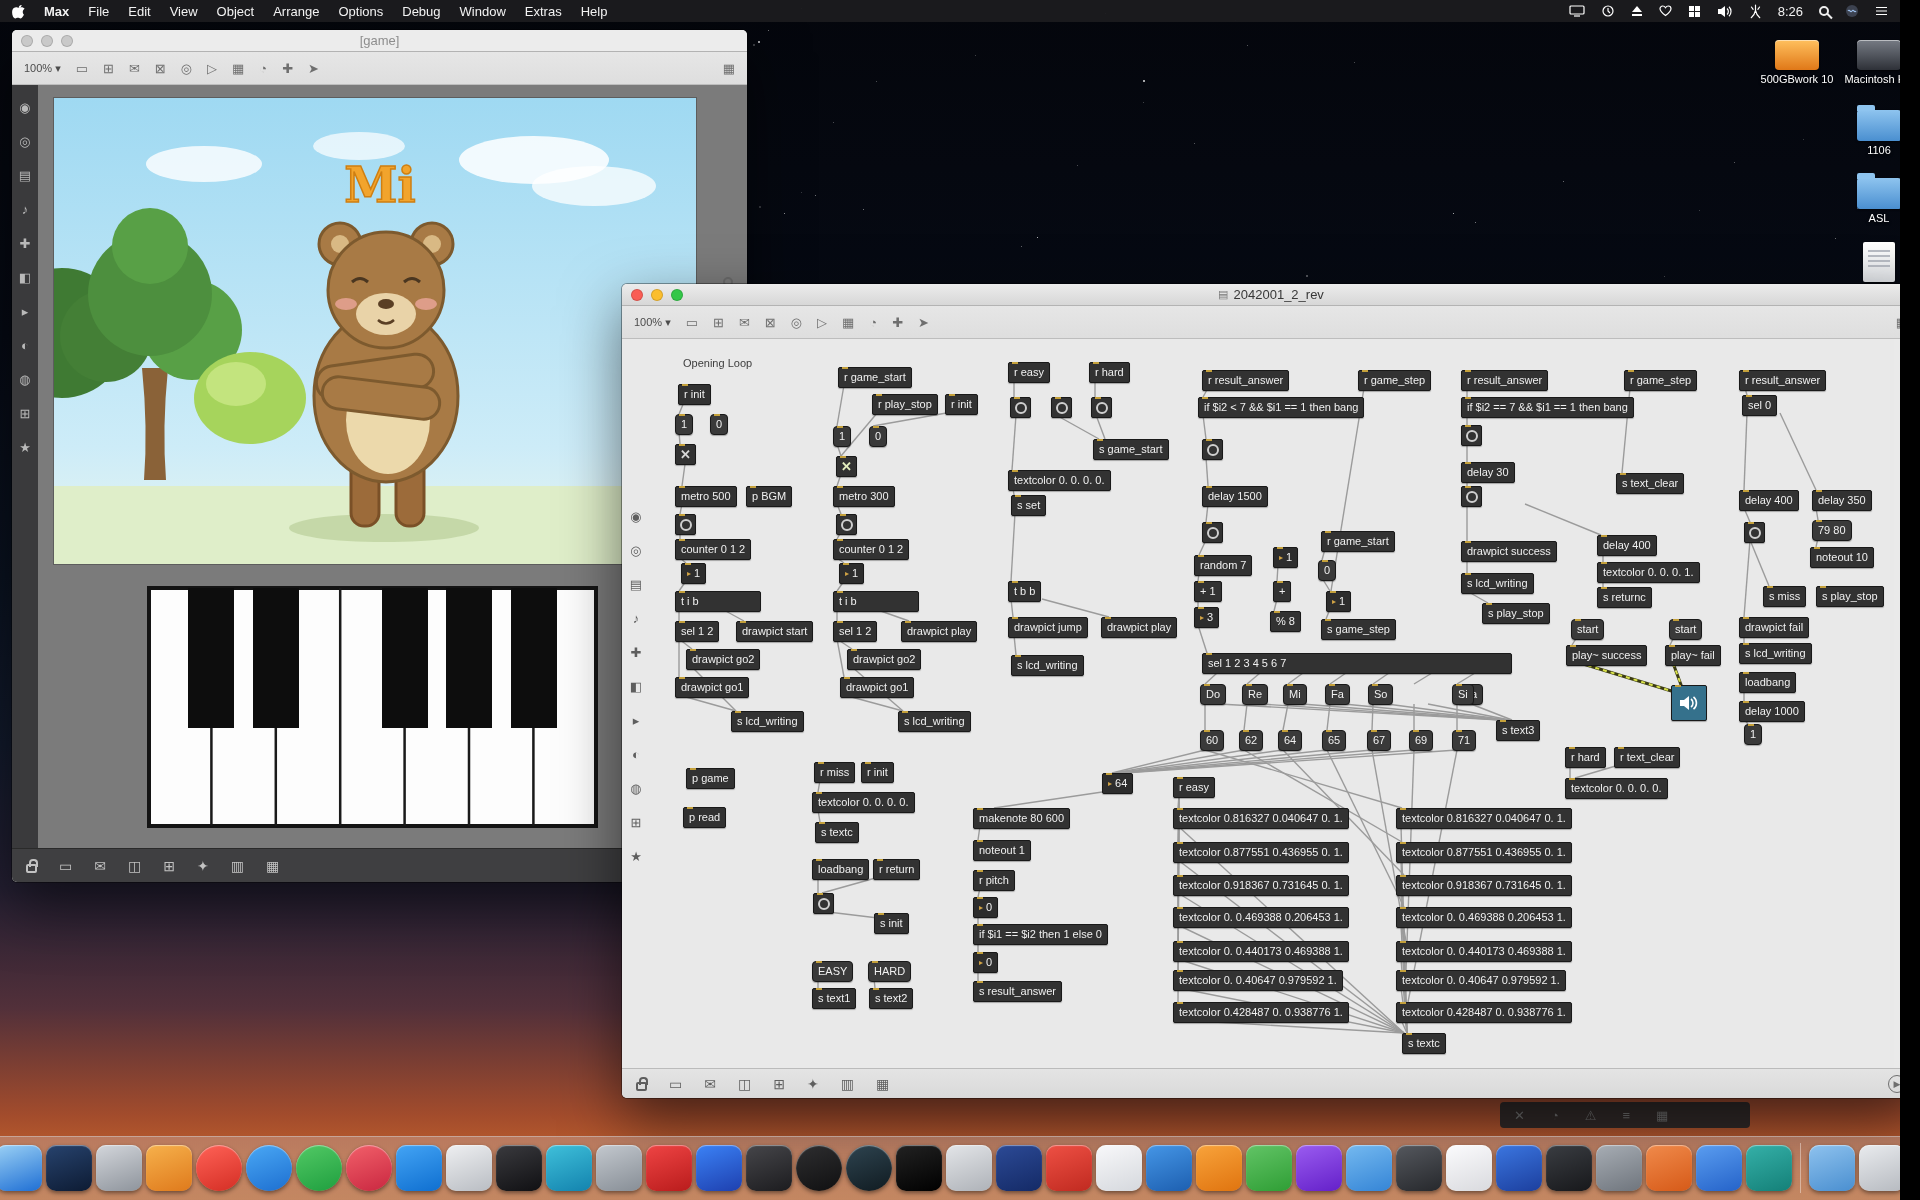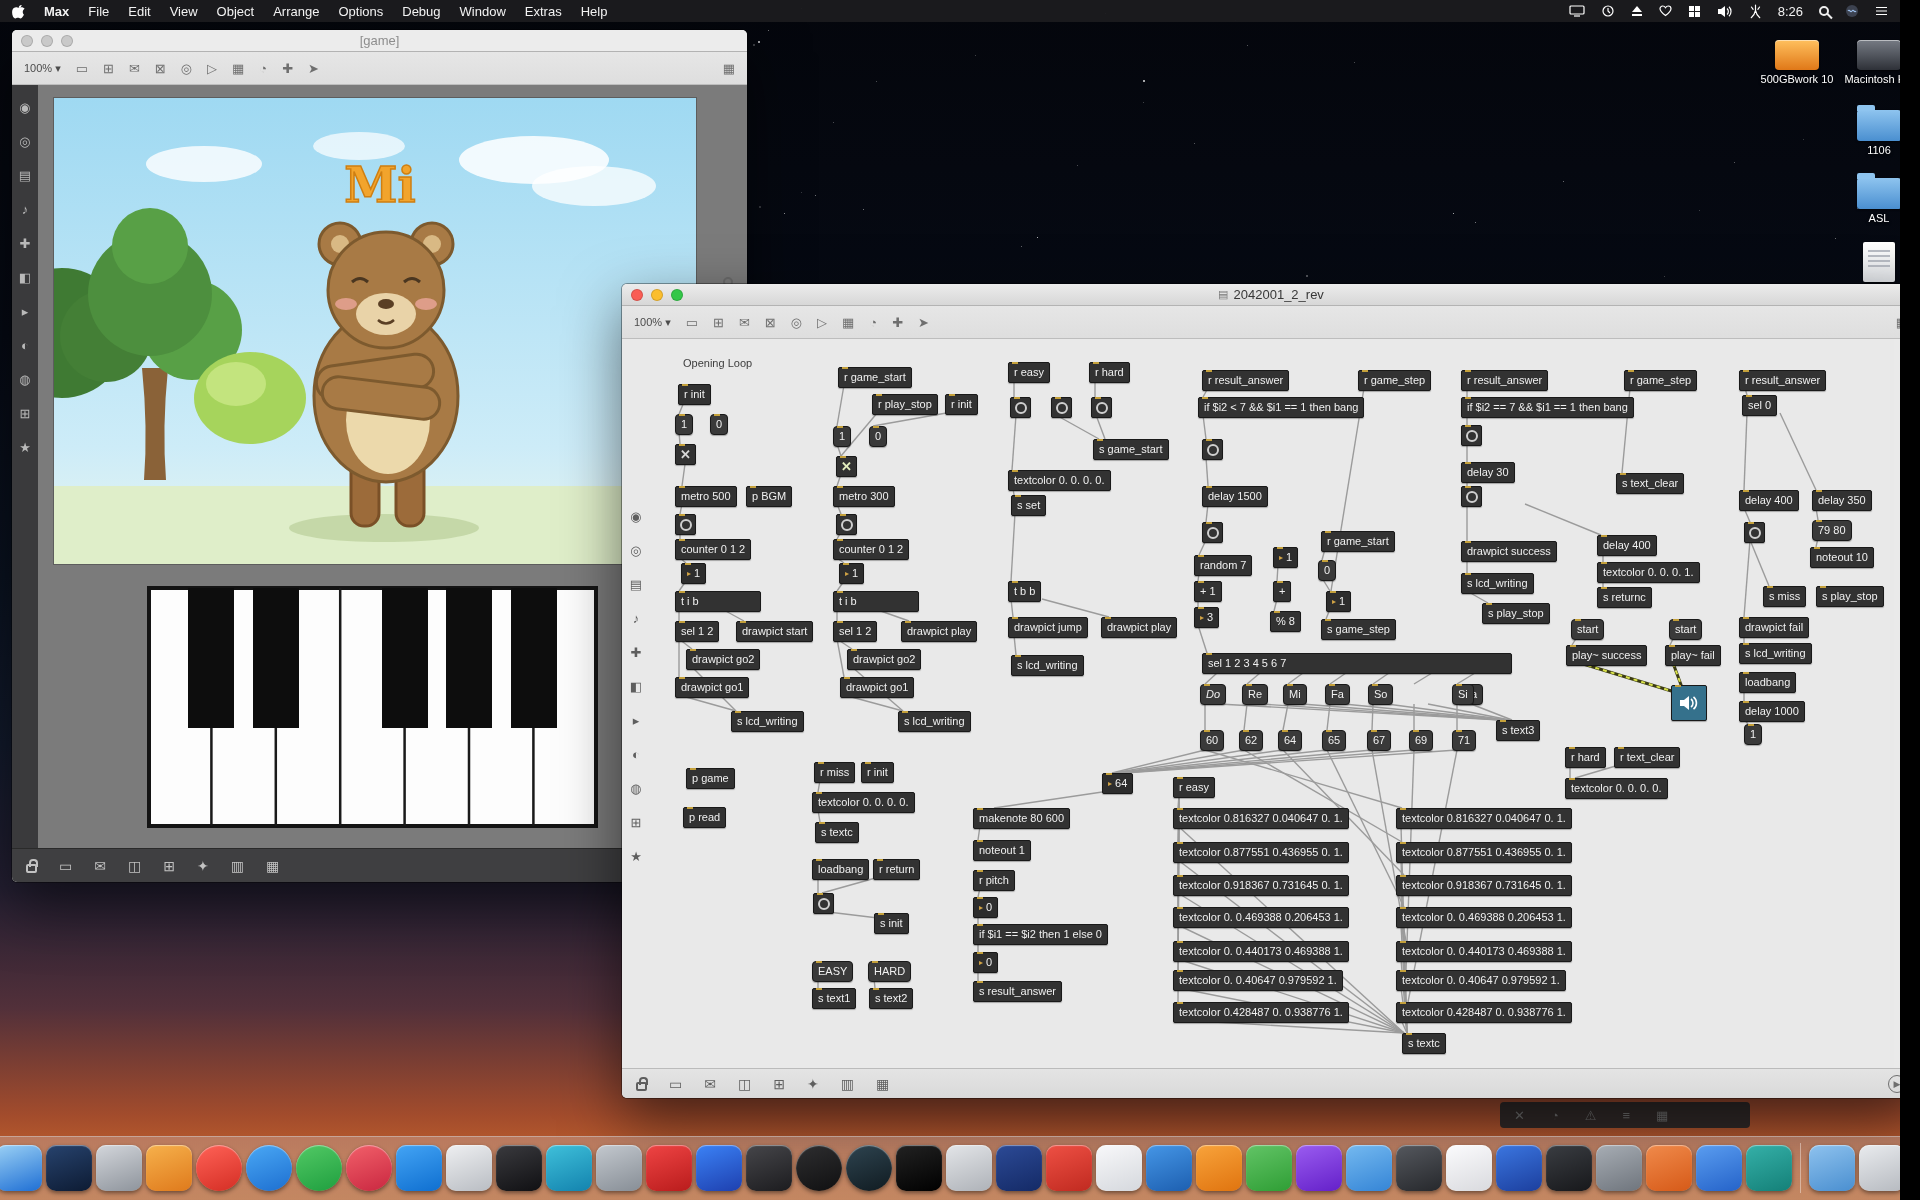--- a/index.html
+++ b/index.html
@@ -758,21 +758,21 @@
           <span class="tri">▸</span>
           <span>3</span>
         </div>
         <div class="mx o" style="left: 648px; top: 327px;">% 8</div>
         <div class="mx n" style="left: 704px; top: 307px;">
           <span class="tri">▸</span>
           <span>1</span>
         </div>
         <div class="mx o" style="left: 699px; top: 335px;">s game_step</div>
         <div class="mx o" style="left: 580px; top: 369px; width: 310px;">sel 1 2 3 4 5 6 7</div>
-        <div class="mx m" style="left: 578px; top: 400px; font-style: italic;">Do</div>
+        <div class="mx m" style="left: 578px; top: 400px;">Do</div>
         <div class="mx m" style="left: 620px; top: 400px;">Re</div>
         <div class="mx m" style="left: 661px; top: 400px;">Mi</div>
         <div class="mx m" style="left: 703px; top: 400px;">Fa</div>
         <div class="mx m" style="left: 746px; top: 400px;">So</div>
         <div class="mx m" style="left: 787px; top: 400px; margin-left: 48px;">Ra</div>
         <div class="mx m" style="left: 830px; top: 400px;">Si</div>
         <div class="mx m" style="left: 578px; top: 446px;">60</div>
         <div class="mx m" style="left: 617px; top: 446px;">62</div>
         <div class="mx m" style="left: 656px; top: 446px;">64</div>
         <div class="mx m" style="left: 700px; top: 446px;">65</div>

